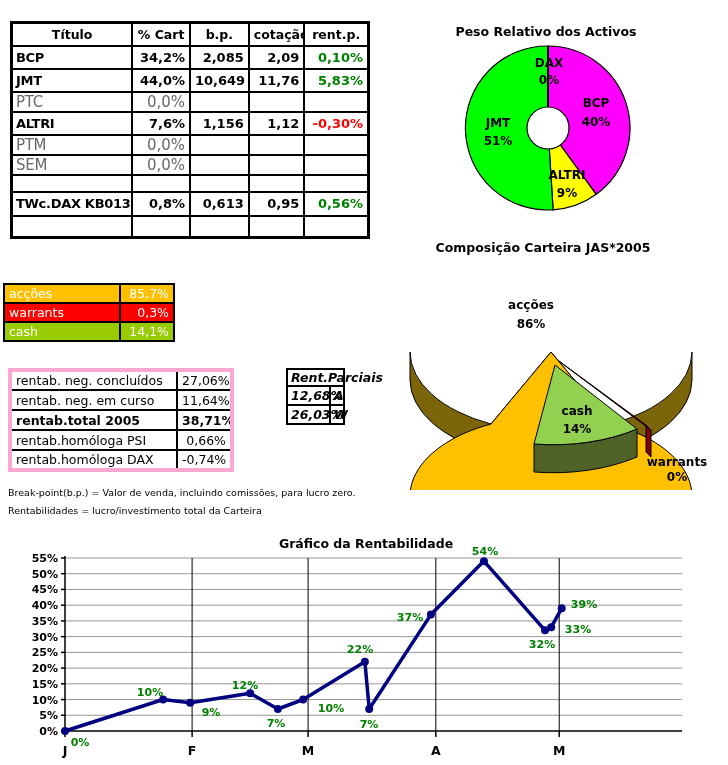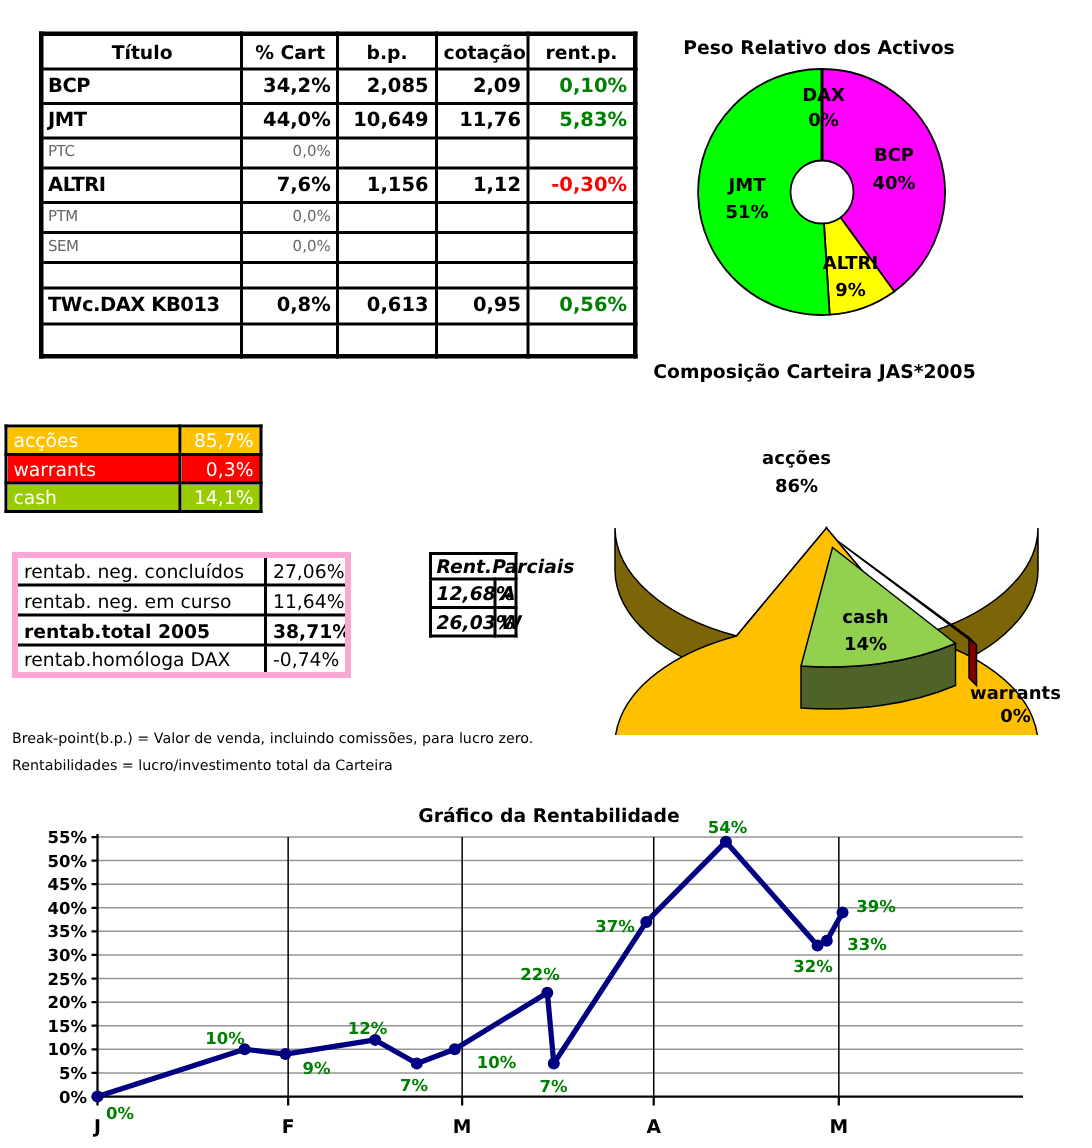--- a/index.html
+++ b/index.html
@@ -8,21 +8,21 @@
   .abs{position:absolute;}
 
   
   table{border-collapse:collapse;table-layout:fixed;}
   #holdings-table{border:3px solid #000;}
   #holdings-table td,#holdings-table th{border:2px solid #000;padding:0 4px;
       font-size:13px;font-weight:bold;color:#000;overflow:hidden;white-space:nowrap;}
   #holdings-table th{font-size:12.5px;text-align:center;}
   #holdings-table td.c-tit{text-align:left;padding-left:3px;letter-spacing:-0.3px;}
   #holdings-table td.c-val{text-align:right;}
-  #holdings-table td.muted{color:#686868;font-weight:normal;font-size:10px;}
+  #holdings-table td.muted{color:#686868;font-weight:normal;font-size:15px;}
 
   #alloc-table{border:2px solid #000;}
   #alloc-table td{border:2px solid #000;padding:0 4px;font-size:12.5px;color:#fff;
       white-space:nowrap;overflow:hidden;}
   #alloc-table td.a-val{text-align:right;}
 
   #returns-table{border:4px solid #f9a8d4;}
   #returns-table td{border:2px solid #000;padding:0 4px;font-size:12.5px;color:#000;
       white-space:nowrap;overflow:hidden;}
   #returns-table td.r-val{text-align:right;}
@@ -41,21 +41,21 @@
   .sv-lab{font-family:"DejaVu Sans",sans-serif;font-size:12px;font-weight:bold;fill:#000;}
   .sv-tick{font-family:"DejaVu Sans",sans-serif;font-size:11px;font-weight:bold;fill:#000;}
   .sv-month{font-family:"DejaVu Sans",sans-serif;font-size:12.5px;font-weight:bold;fill:#000;}
   .sv-dlab{font-family:"DejaVu Sans",sans-serif;font-size:11px;font-weight:bold;}
 </style>
 </head>
 <body>
 
 <div class="canvas">
 
-  <table id="holdings-table" class="abs" style="left:26px;top:21px;width:399px;">
+  <table id="holdings-table" class="abs" style="left:10px;top:21px;width:360px;">
     <colgroup>
         <col style="width:113px">
         <col style="width:54px">
         <col style="width:55px">
         <col style="width:52px">
         <col style="width:60px">
       </colgroup>
     <thead>
         <tr id="holdings-head" style="height:23px;">
           <th>Título</th>
@@ -163,20 +163,24 @@
           <td>rentab. neg. concluídos</td>
           <td class="r-val">27,06%</td>
         </tr>
         <tr style="height: 20px;">
           <td>rentab. neg. em curso</td>
           <td class="r-val">11,64%</td>
         </tr>
         <tr class="bold" style="height: 20px;">
           <td>rentab.total 2005</td>
           <td class="r-val">38,71%</td>
+        </tr>
+        <tr style="height: 20px;">
+          <td>rentab.homóloga PSI</td>
+          <td class="r-val">0,66%</td>
         </tr>
         <tr style="height: 20px;">
           <td>rentab.homóloga DAX</td>
           <td class="r-val">-0,74%</td>
         </tr>
       </tbody>
   </table>
 
   <table id="partials-table" class="abs" style="left:286px;top:368px;width:59px;">
     <colgroup>

